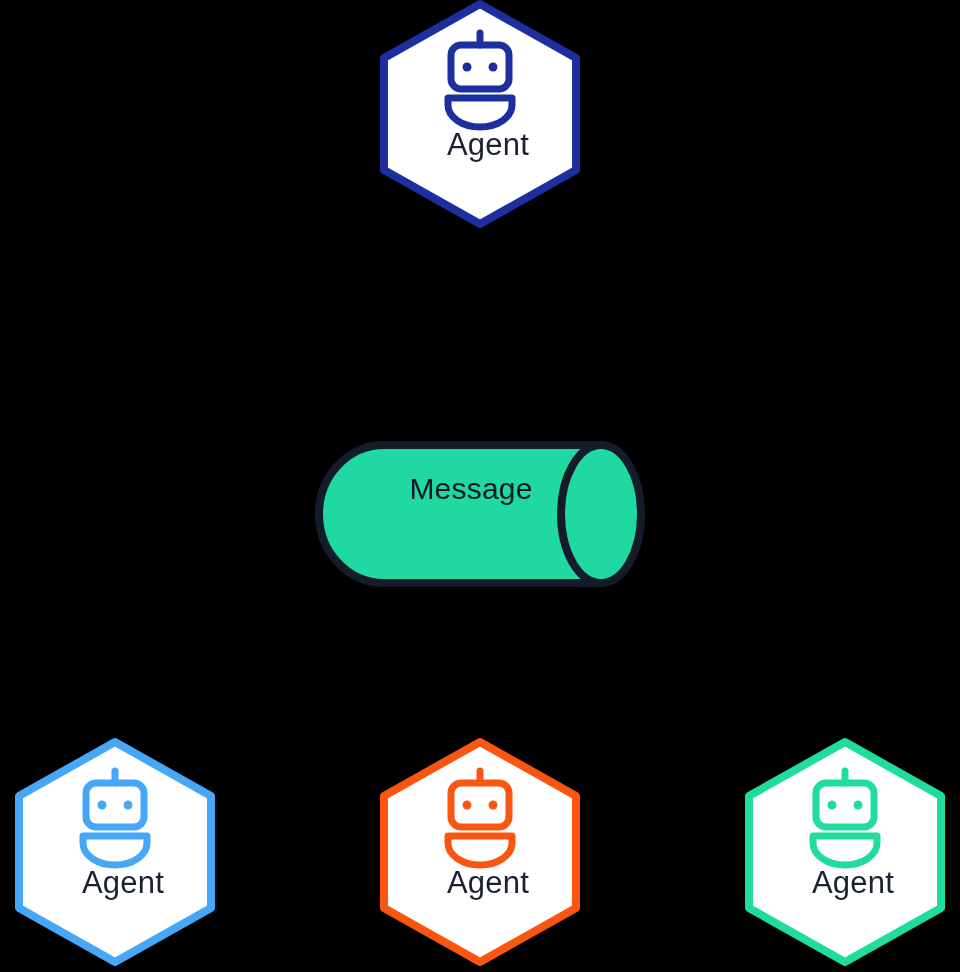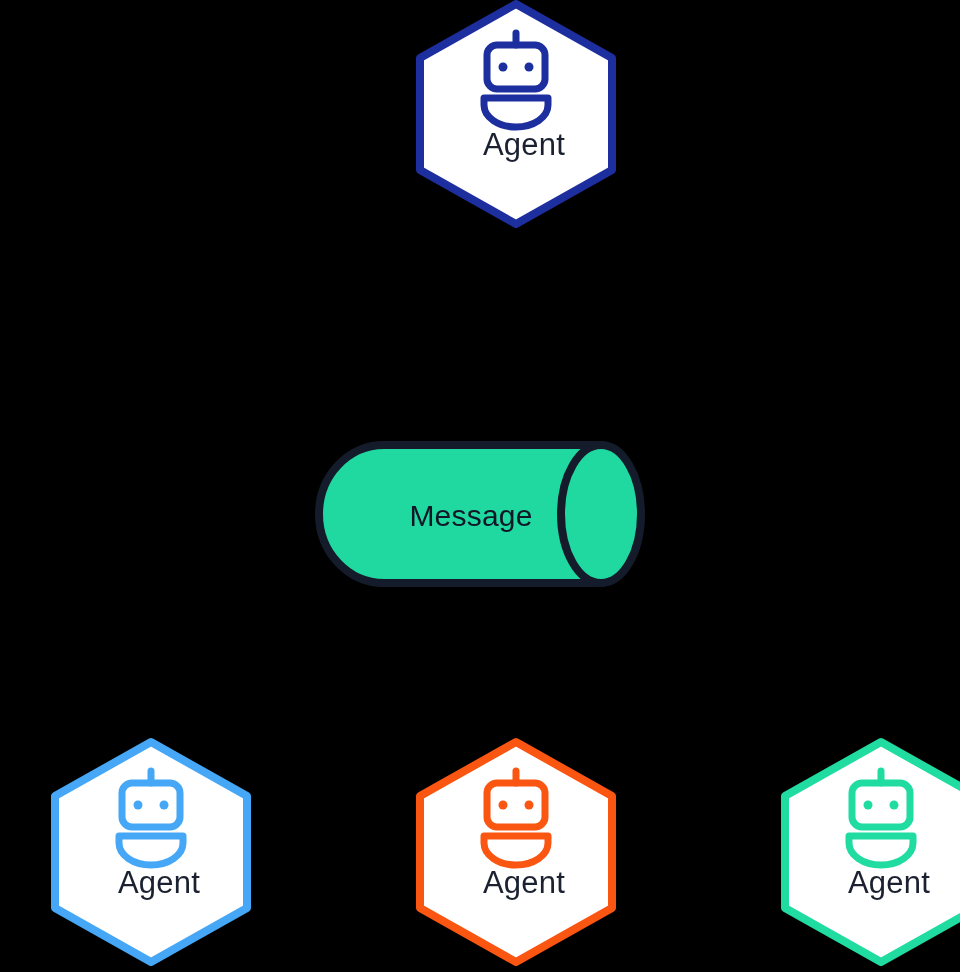--- a/index.html
+++ b/index.html
@@ -31,21 +31,20 @@
     font-family: "Liberation Sans", "DejaVu Sans", sans-serif;
     font-weight: 500;
     letter-spacing: 0.2px;
     pointer-events: none;
     user-select: none;
   }
   
   .agent-node {
     width: 216px;
     height: 228px;
-    margin-left: 36px;
   }
   .agent-node .node-label {
     top: 128px;
     font-size: 31px;
     line-height: 34px;
   }
   .agent-top { left: 380px; top: 0px; }
   .agent-bl  { left: 15px;  top: 738px; }
   .agent-bm  { left: 380px; top: 738px; }
   .agent-br  { left: 745px; top: 738px; }
@@ -63,21 +62,20 @@
     top: 28px;
     width: 258px;
     text-align: center;
     color: #101828;
     font-size: 30px;
     line-height: 42px;
     font-weight: 500;
     letter-spacing: 0.2px;
     pointer-events: none;
     user-select: none;
-    margin-top: 27px;
   }
 </style>
 </head>
 <body>
 
 <div id="canvas">
 
   <div class="node agent-node agent-top">
     <svg width="200" height="228" viewBox="0 0 200 228">
       <polygon points="100,4 196,58 196,170 100,224 4,170 4,58" fill="#ffffff" stroke="#1d2e9e" stroke-width="8" stroke-linejoin="round"></polygon>

